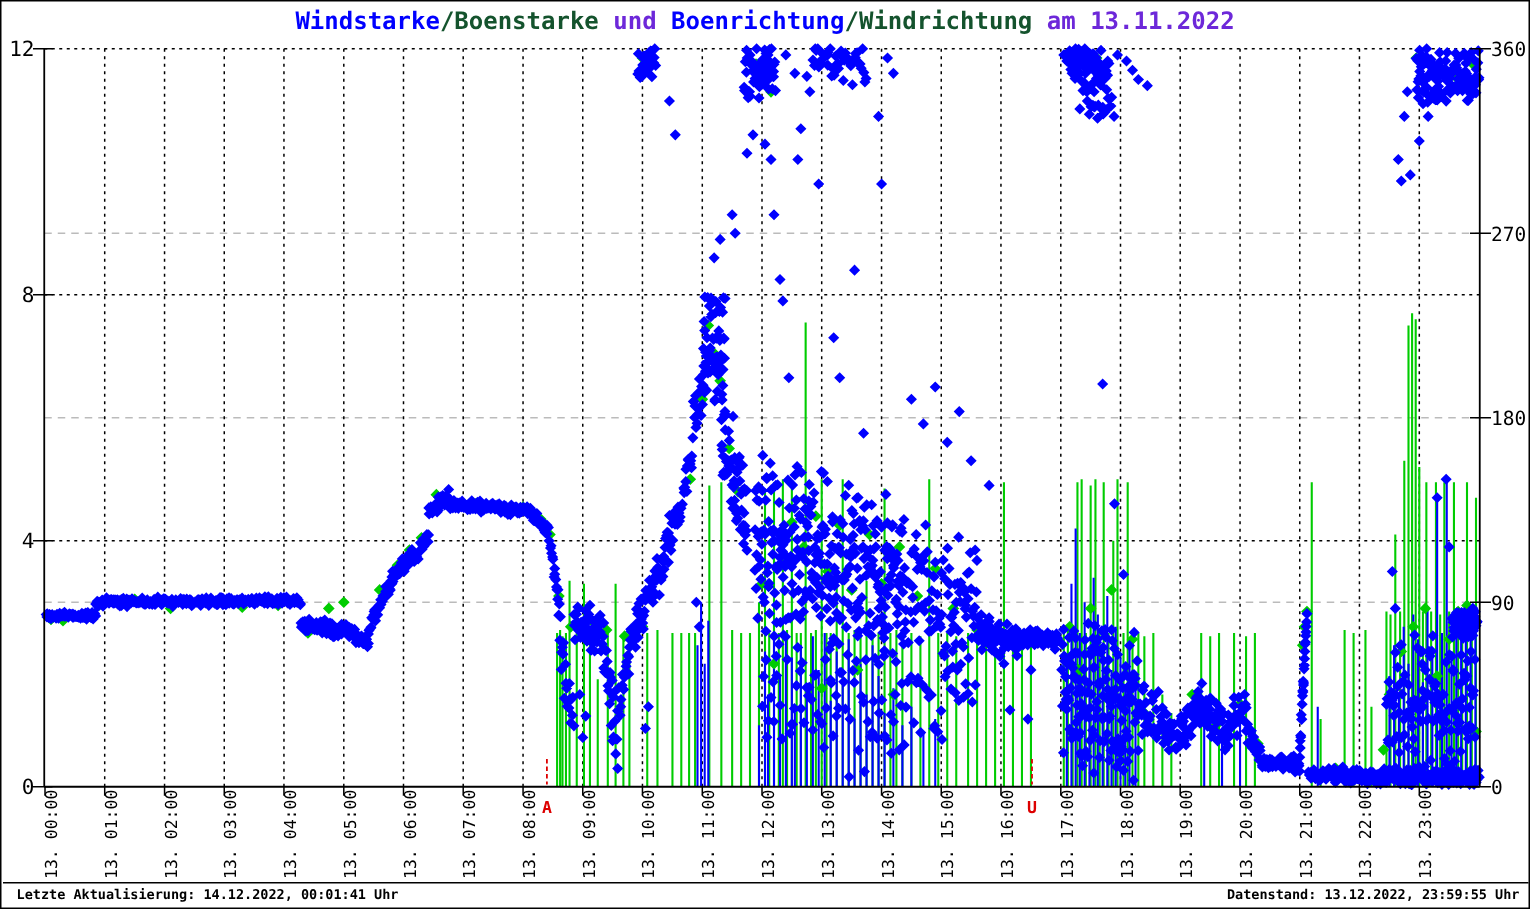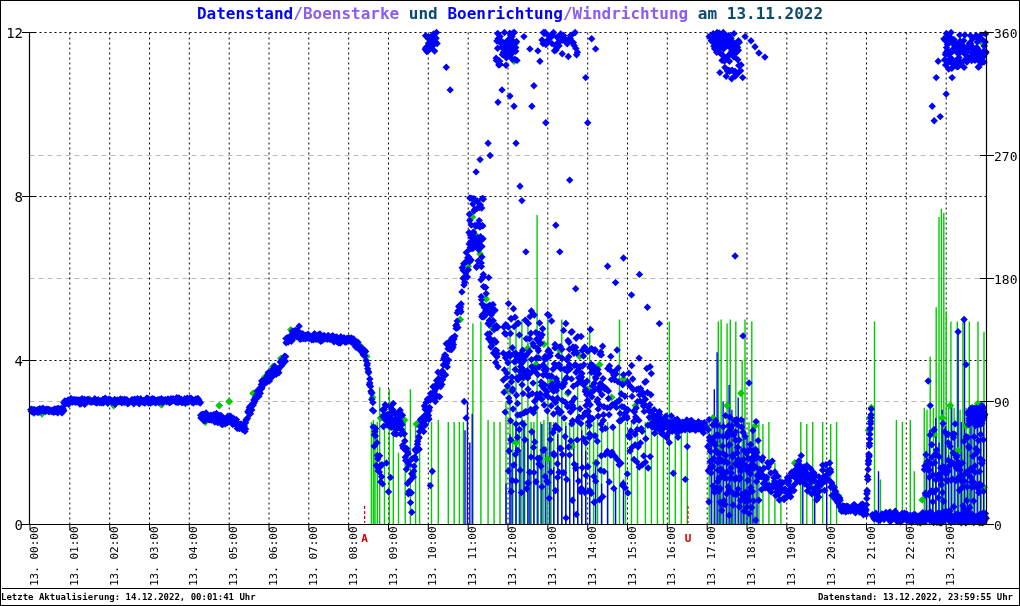--- a/index.html
+++ b/index.html
@@ -6,23 +6,23 @@
   .screen{
     position:relative;width:1020px;height:606px;background:#ffffff;
     border:1px solid #000;box-sizing:border-box;overflow:hidden;
     font-family:"DejaVu Sans Mono", monospace;
   }
   .title{
     position:absolute;top:3px;left:0;right:0;text-align:center;
     font-size:16px;font-weight:bold;letter-spacing:0;white-space:pre;
   }
   .title span{white-space:pre;}
-  .c-blue{color:#0000ff;} .c-green{color:#8b5cf6;} .c-black{color:#0c4a6e;}
+  .c-blue{color:#0000ff;} .c-green{color:#14532d;} .c-black{color:#6d28d9;}
   .footer-left{
-    position:absolute;left:0;bottom:3px;font-size:9px;font-weight:bold;color:#000;white-space:pre;
+    position:absolute;left:10px;bottom:3px;font-size:9px;font-weight:bold;color:#000;white-space:pre;
   }
   .footer-right{
     position:absolute;right:6px;bottom:3px;font-size:9px;font-weight:bold;color:#000;white-space:pre;margin-left:40px;
   }
   svg{position:absolute;left:0;top:0;}
   svg text{font-family:"DejaVu Sans Mono", monospace;}
 </style>
 </head>
 <body>
 
@@ -90,18 +90,18 @@
         <path d="M363.6 505 V522" stroke="#dd0000" stroke-width="1.2" stroke-dasharray="3 2" fill="none"></path>
         <text x="363.6" y="541" text-anchor="middle" font-size="11" font-weight="bold" fill="#dd0000">A</text>
       </g>
       <g>
         <path d="M687 505 V522" stroke="#dd0000" stroke-width="1.2" stroke-dasharray="3 2" fill="none"></path>
         <text x="687" y="541" text-anchor="middle" font-size="11" font-weight="bold" fill="#dd0000">U</text>
       </g>
       <path d="M1 587.5 H1019" stroke="#000" stroke-width="1" fill="none"></path>
     </svg>
 
-  <div class="title"><span class="c-blue">Datenstand</span><span class="c-green">/Boenstarke</span><span class="c-black"> und </span><span class="c-blue">Boenrichtung</span><span class="c-green">/Windrichtung</span><span class="c-black"> am 13.11.2022</span></div>
+  <div class="title"><span class="c-blue">Windstarke</span><span class="c-green">/Boenstarke</span><span class="c-black"> und </span><span class="c-blue">Boenrichtung</span><span class="c-green">/Windrichtung</span><span class="c-black"> am 13.11.2022</span></div>
 
   <div class="footer-left">Letzte Aktualisierung: 14.12.2022, 00:01:41 Uhr</div>
   <div class="footer-right">Datenstand: 13.12.2022, 23:59:55 Uhr</div>
 
 </div>
 
 </body></html>

